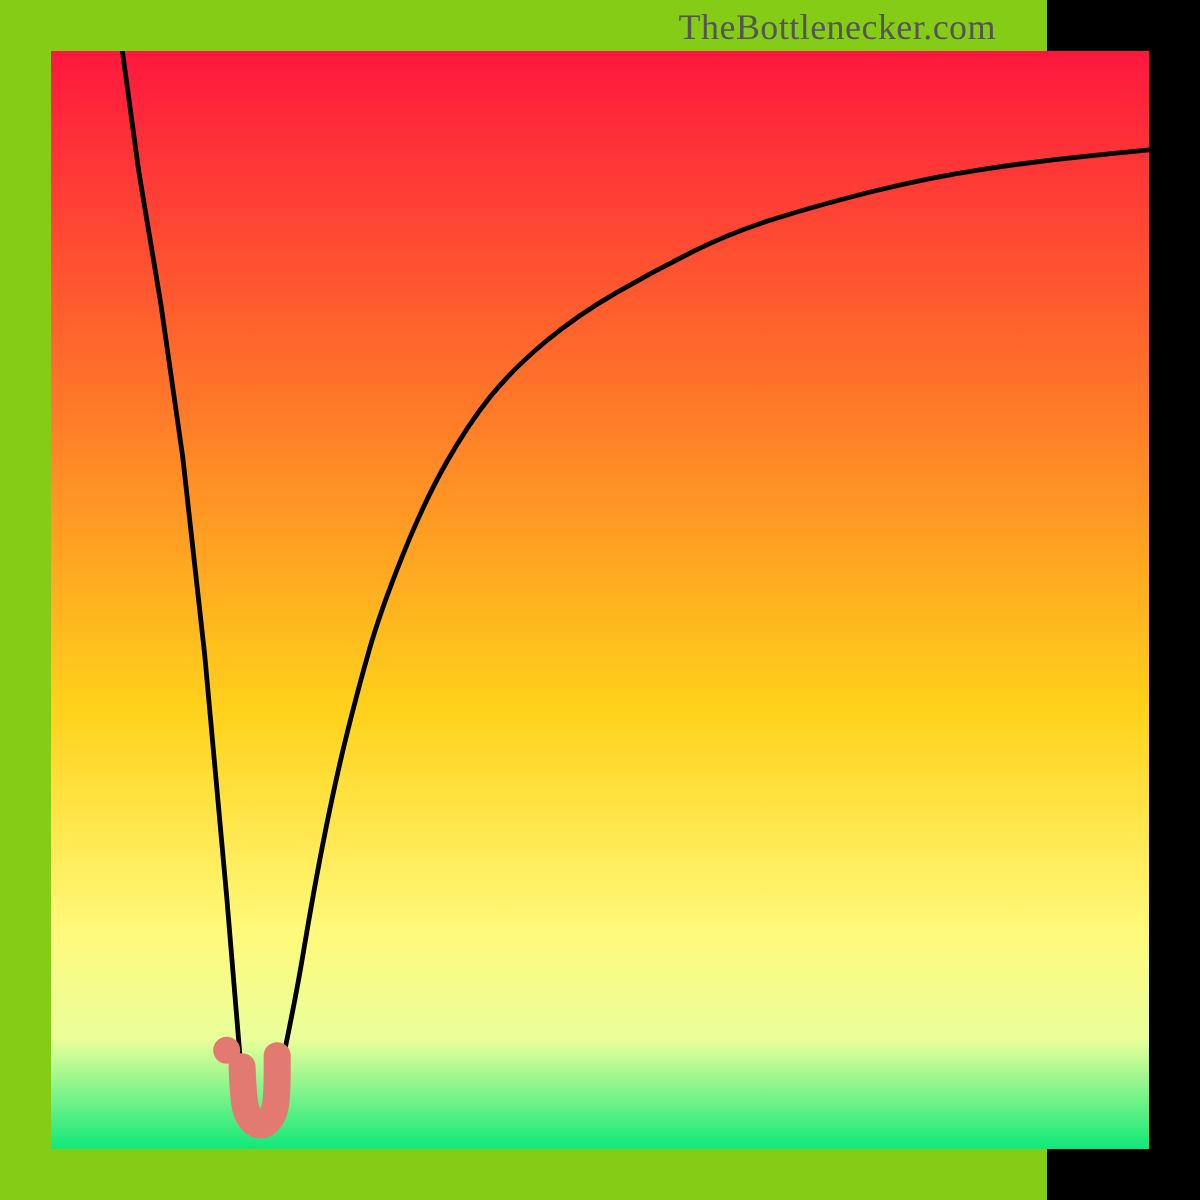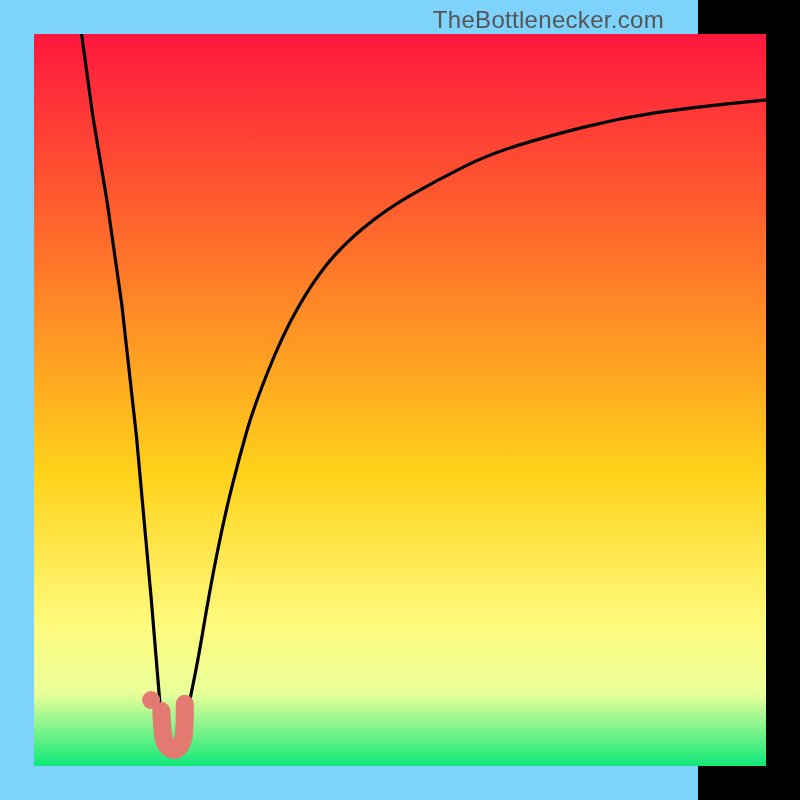--- a/index.html
+++ b/index.html
@@ -9,21 +9,22 @@
     height: 800px;
     background: #000;
     font-family: Arial, Helvetica, sans-serif;
   }
   .frame {
     position: absolute;
     left: 0;
     top: 0;
     width: 698px;
     height: 800px;
-    background: #7dd3fc;
+    background: #84cc16;
+    font-family: Liberation Serif, serif;
   }
   .plot {
     position: absolute;
     left: 34px;
     top: 34px;
     width: 732px;
     height: 732px;
     
   }
   .watermark {

